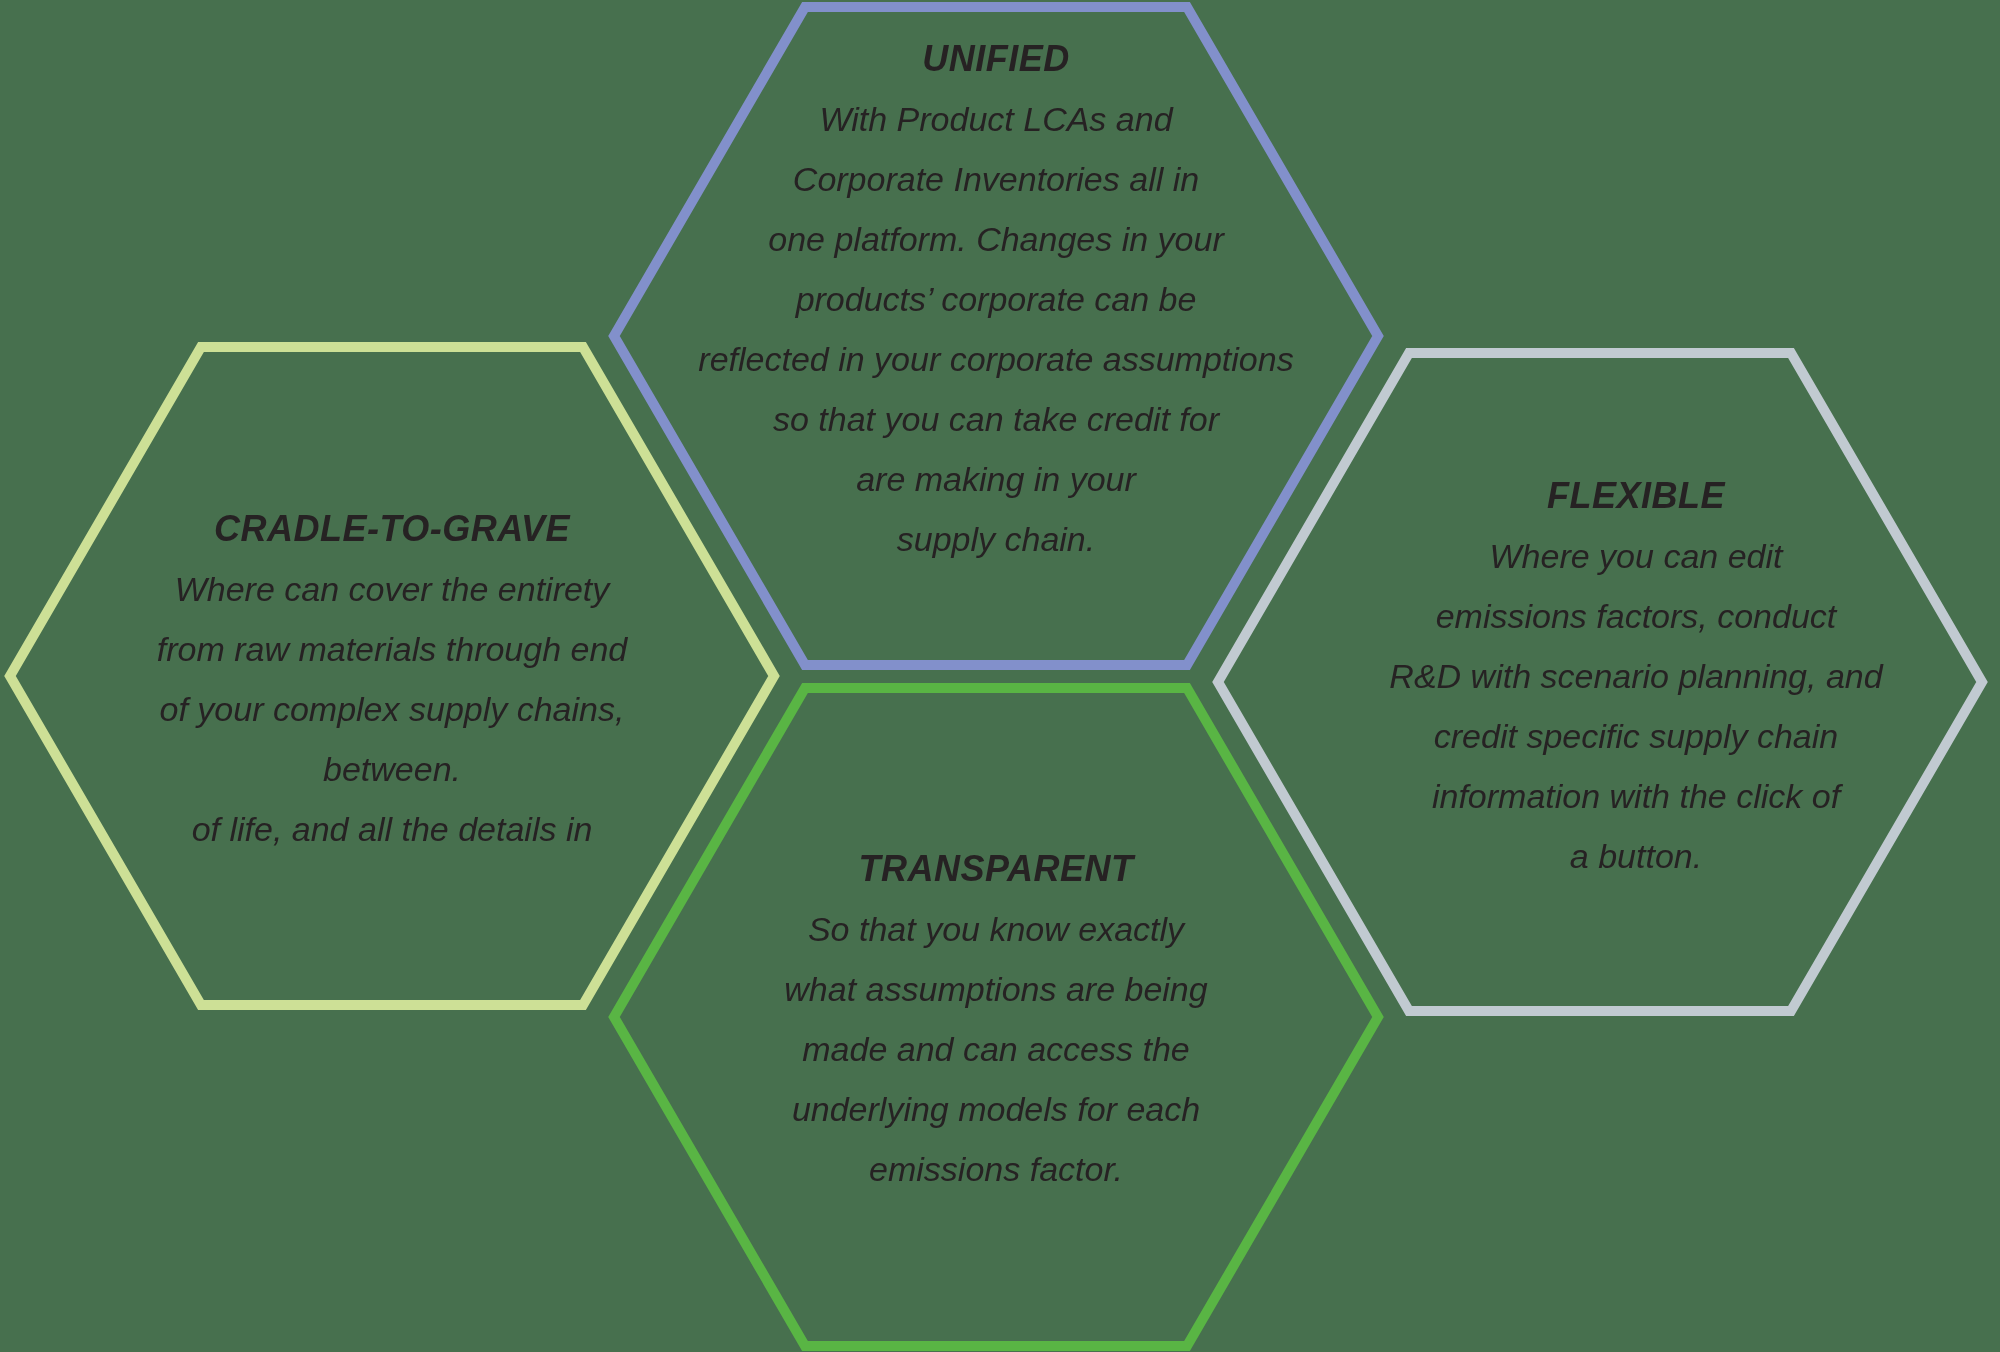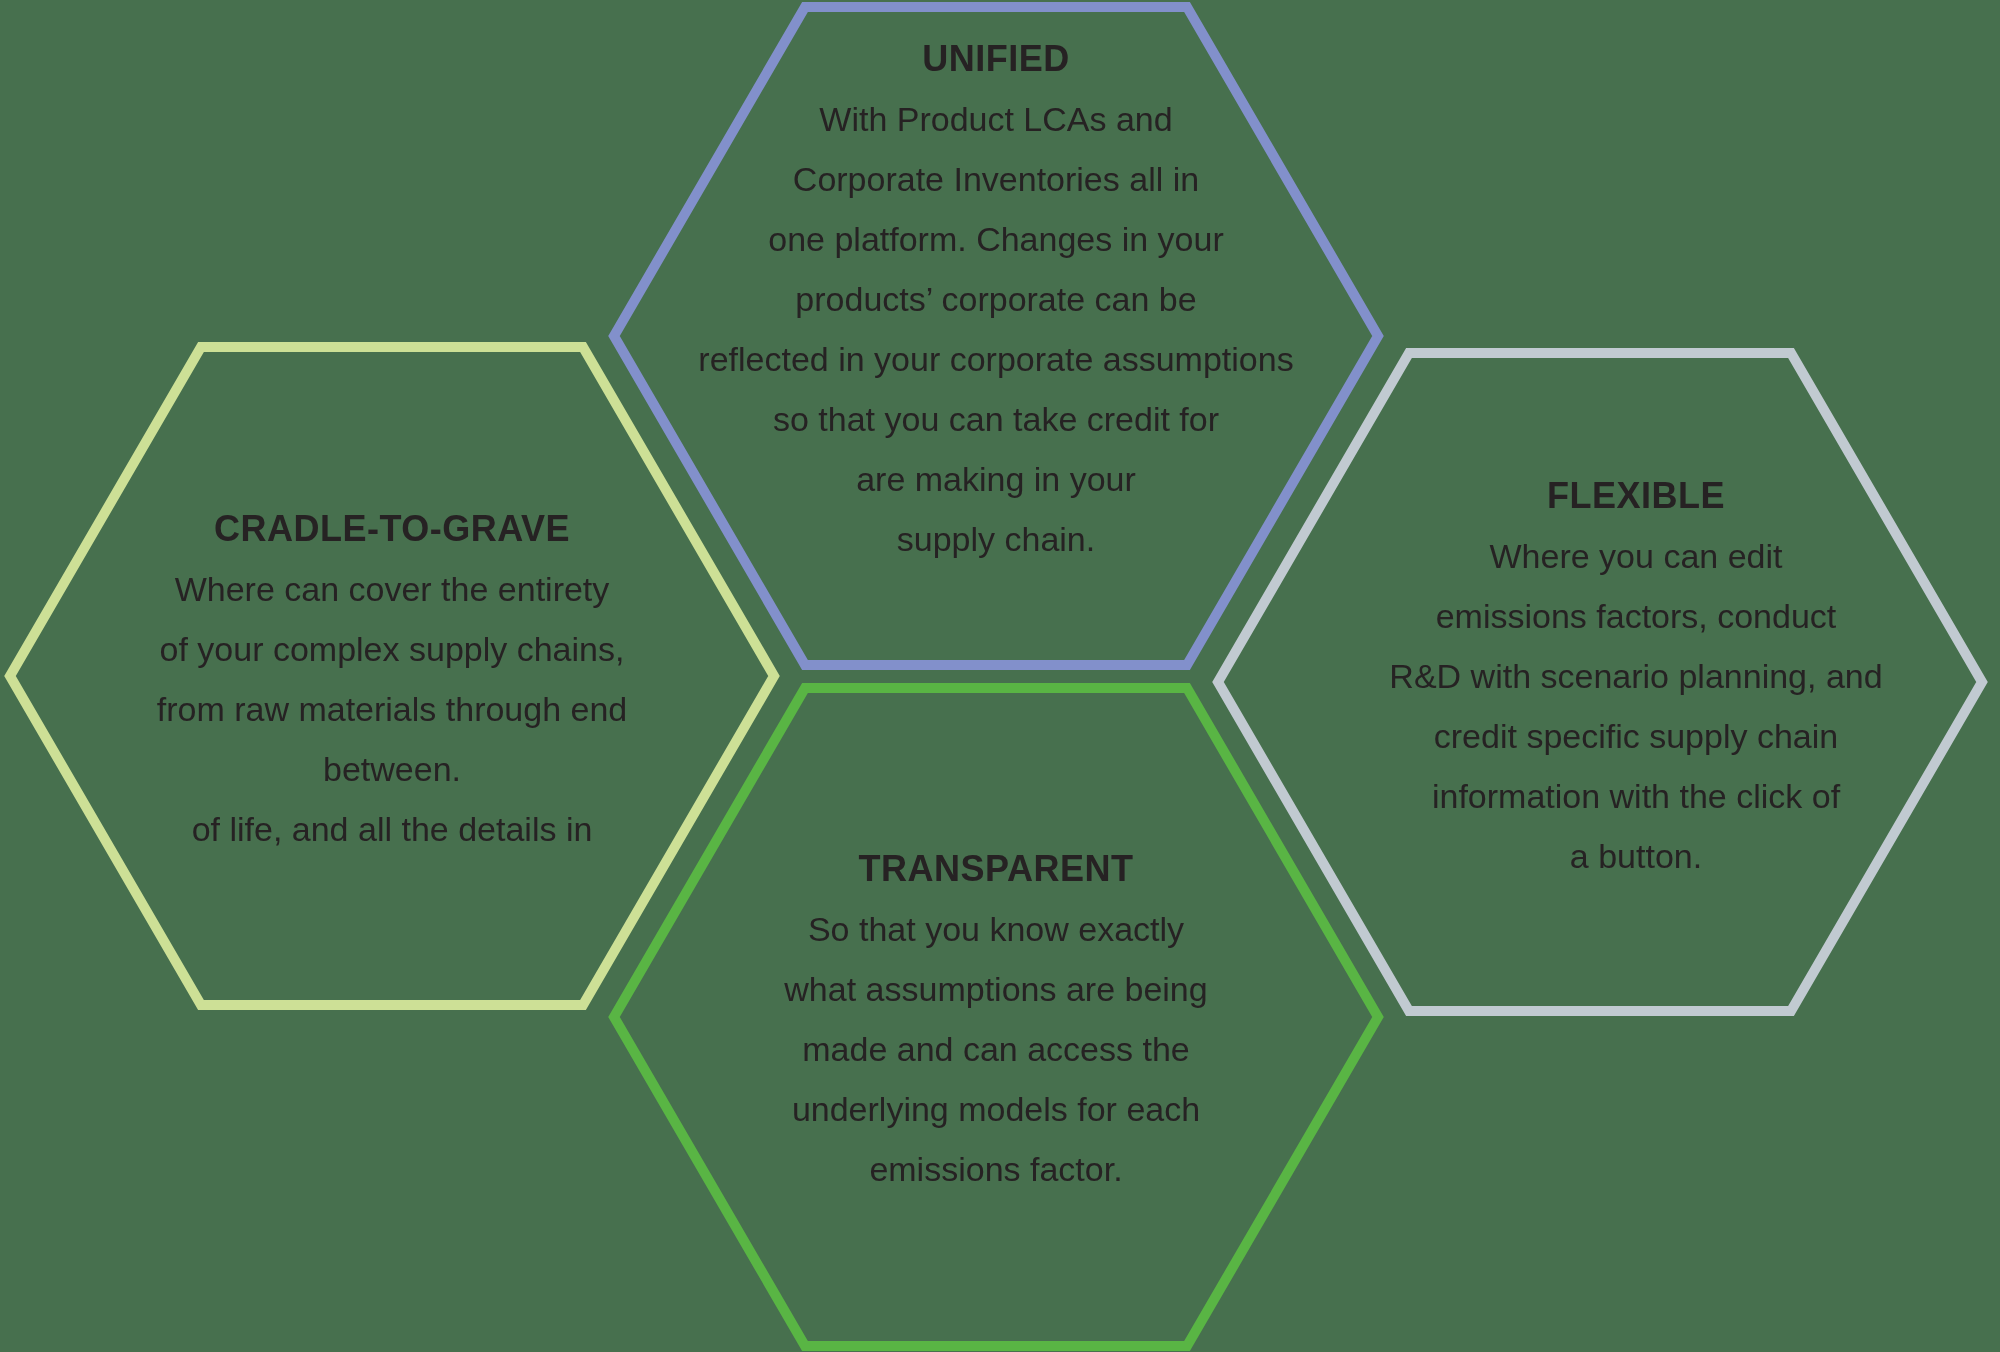--- a/index.html
+++ b/index.html
@@ -12,20 +12,21 @@
     background: #47704e;
     overflow: hidden;
     position: relative;
     font-family: "Liberation Sans", sans-serif;
   }
   .stage {
     position: absolute;
     left: 0; top: 0;
     width: 2000px;
     height: 1352px;
+    font-style: italic;
   }
   svg.hex-layer {
     position: absolute;
     left: 0; top: 0;
     width: 2000px;
     height: 1352px;
     display: block;
   }
   svg.hex-layer polygon {
     fill: none;
@@ -70,22 +71,22 @@
     <div class="hex-line">products’ corporate can be</div>
     <div class="hex-line">reflected in your corporate assumptions</div>
     <div class="hex-line">so that you can take credit for</div>
     <div class="hex-line">are making in your</div>
     <div class="hex-line">supply chain.</div>
   </div>
 
   <div class="hex-text" style="left:392px; top:499px;">
     <div class="hex-title">CRADLE-TO-GRAVE</div>
     <div class="hex-line">Where can cover the entirety</div>
+    <div class="hex-line">from raw materials through end</div>
     <div class="hex-line">of your complex supply chains,</div>
-    <div class="hex-line">from raw materials through end</div>
     <div class="hex-line">between.</div>
     <div class="hex-line">of life, and all the details in</div>
   </div>
 
   <div class="hex-text" style="left:1600px; top:466px;margin-left:36px;">
     <div class="hex-title">FLEXIBLE</div>
     <div class="hex-line">Where you can edit</div>
     <div class="hex-line">emissions factors, conduct</div>
     <div class="hex-line">R&amp;D with scenario planning, and</div>
     <div class="hex-line">credit specific supply chain</div>

